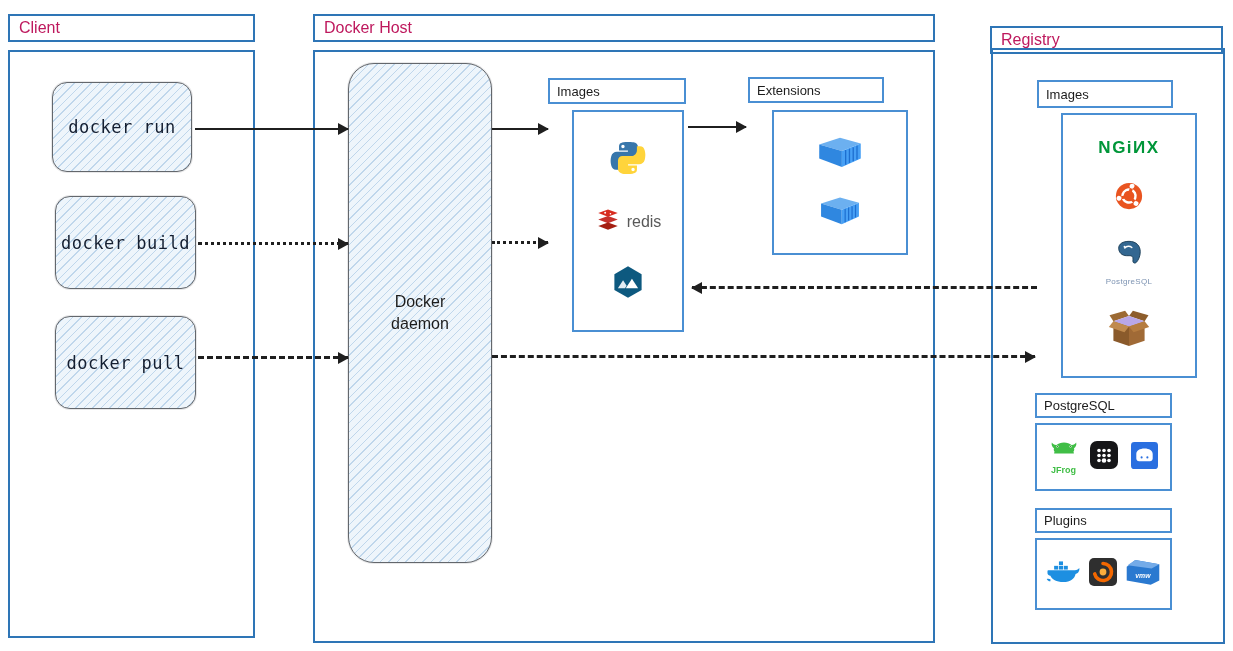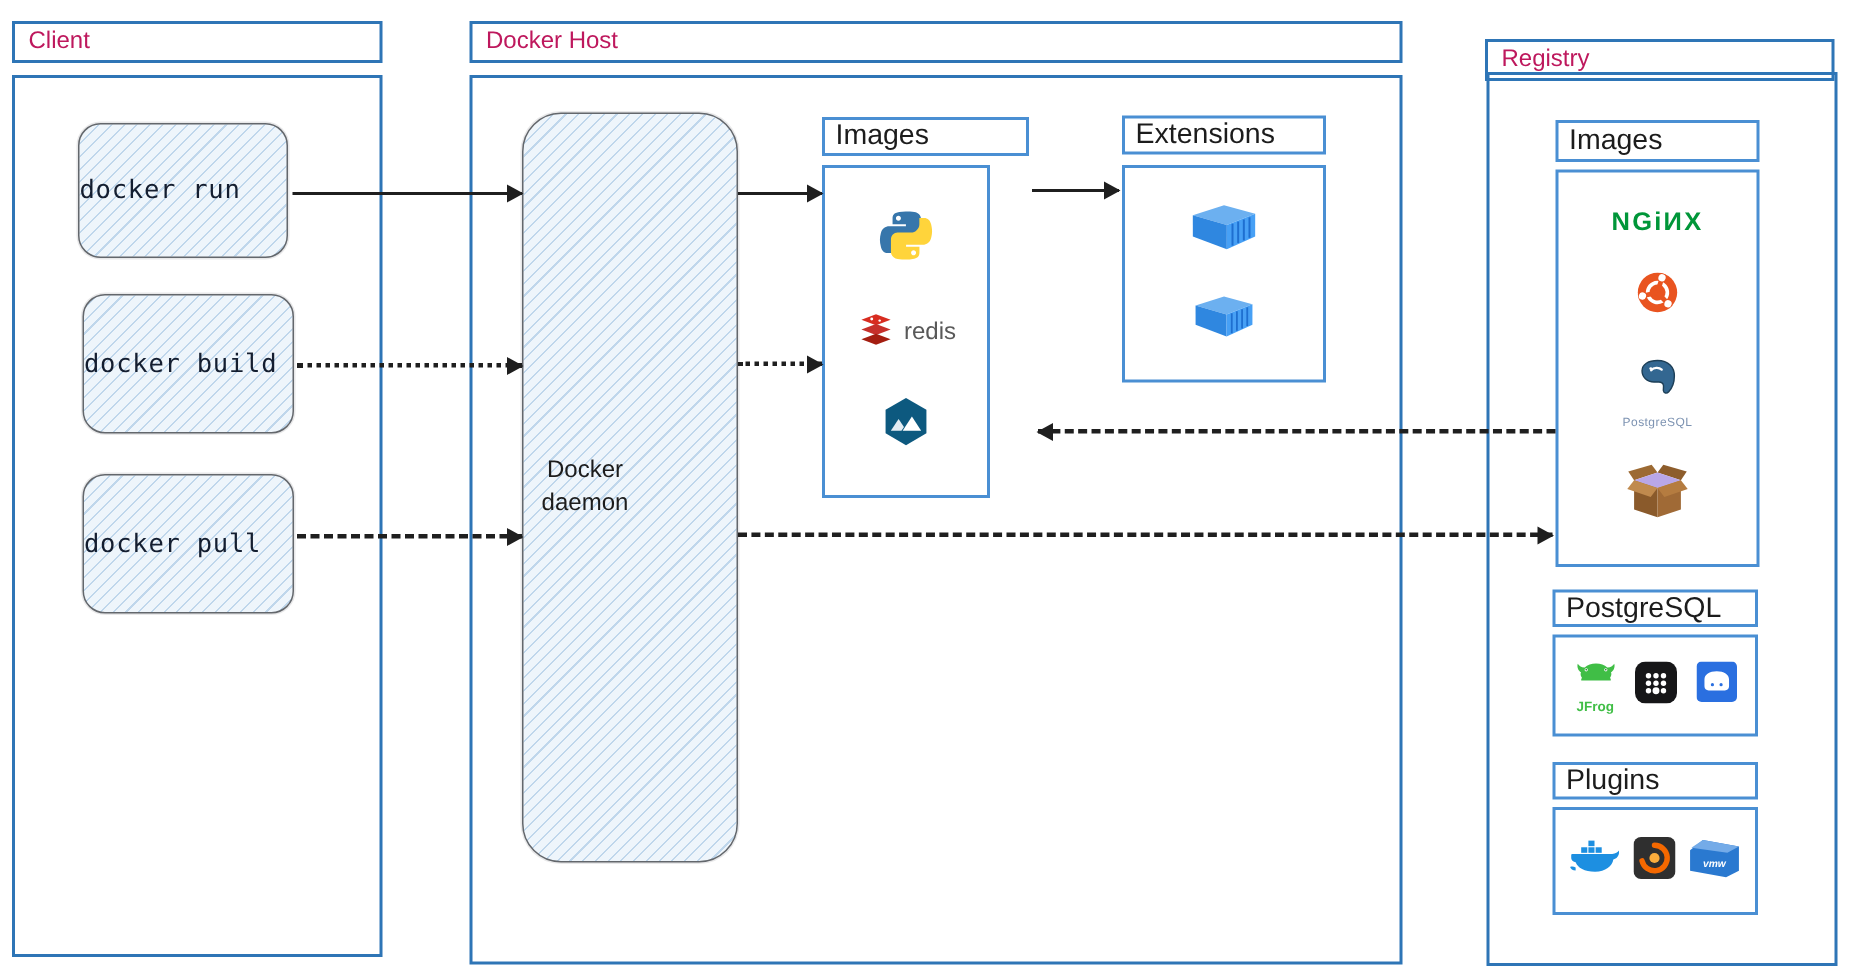--- a/index.html
+++ b/index.html
@@ -7,29 +7,29 @@
   #canvas{position:relative;width:1233px;height:651px;background:#fff;overflow:hidden;}
   .abs{position:absolute;box-sizing:border-box;}
 
   
   .frame{border:2px solid #2E75B6;background:transparent;}
   .titlebox{border:2px solid #2E75B6;background:#fff;display:flex;align-items:center;
             padding-left:9px;font-size:16px;color:#be185d;}
 
   
   .inner-title{border:2px solid #4a8fd3;background:#fff;display:flex;align-items:center;
-               padding-left:7px;font-size:19px;color:#1c1c1c;}
+               padding-left:7px;font-size:13px;color:#1c1c1c;}
   .inner-body{border:2px solid #4a8fd3;background:#fff;display:flex;}
-  .col-even{flex-direction:column;align-items:center;justify-content:space-evenly;}
+  .col-even{flex-direction:column;align-items:center;justify-content:space-evenly;margin-left:24px;}
   .row-even{flex-direction:row;align-items:center;justify-content:space-evenly;}
 
   
   .sketch{background-color:#eef5fb;
     background-image:repeating-linear-gradient(315deg, rgba(126,172,214,.42) 0 1px, transparent 1px 6px);
-    border:1.6px solid #63676c;display:flex;align-items:center;justify-content:flex-start;
+    border:1.6px solid #63676c;display:flex;align-items:center;justify-content:center;
     box-shadow:0 0 0 1px rgba(99,103,108,.15);}
   .cmd{border-radius:15px;font-family:"DejaVu Sans Mono", monospace;font-size:17px;
        color:#141e30;letter-spacing:.5px;}
   .daemon{border-radius:26px;font-size:16px;color:#1c1c1c;text-align:center;line-height:1.35;}
   .daemon span{display:block;width:82px;}
 
   
   .arrow{position:absolute;height:0;}
   .arrow .line{position:absolute;left:0;right:0;top:-1px;border-top:2px solid #1f1f1f;}
   .arrow .line.dotted{border-top:3px dotted #1f1f1f;top:-2px;}
@@ -65,21 +65,21 @@
   </div>
   <div class="abs titlebox" style="left:313px;top:14px;width:622px;height:28px">
     <span>Docker Host</span>
   </div>
 
   <div class="abs sketch cmd" style="left:55px;top:316px;width:141px;height:93px">
     <span>docker pull</span>
   </div>
   <div class="abs frame" style="left:313px;top:50px;width:622px;height:593px"></div>
 
-  <div class="abs sketch daemon" style="left:348px;top:75px;width:144px;height:500px">
+  <div class="abs sketch daemon" style="left:348px;top:63px;width:144px;height:500px">
     <span>Docker daemon</span>
   </div>
 
   <div class="abs inner-title" style="left:548px;top:78px;width:138px;height:26px">
     <span>Images</span>
   </div>
   <div class="abs inner-body col-even" style="left:548px;top:110px;width:112px;height:222px">
 
     <span>
       <svg width="38" height="38" viewBox="0 0 64 64">

